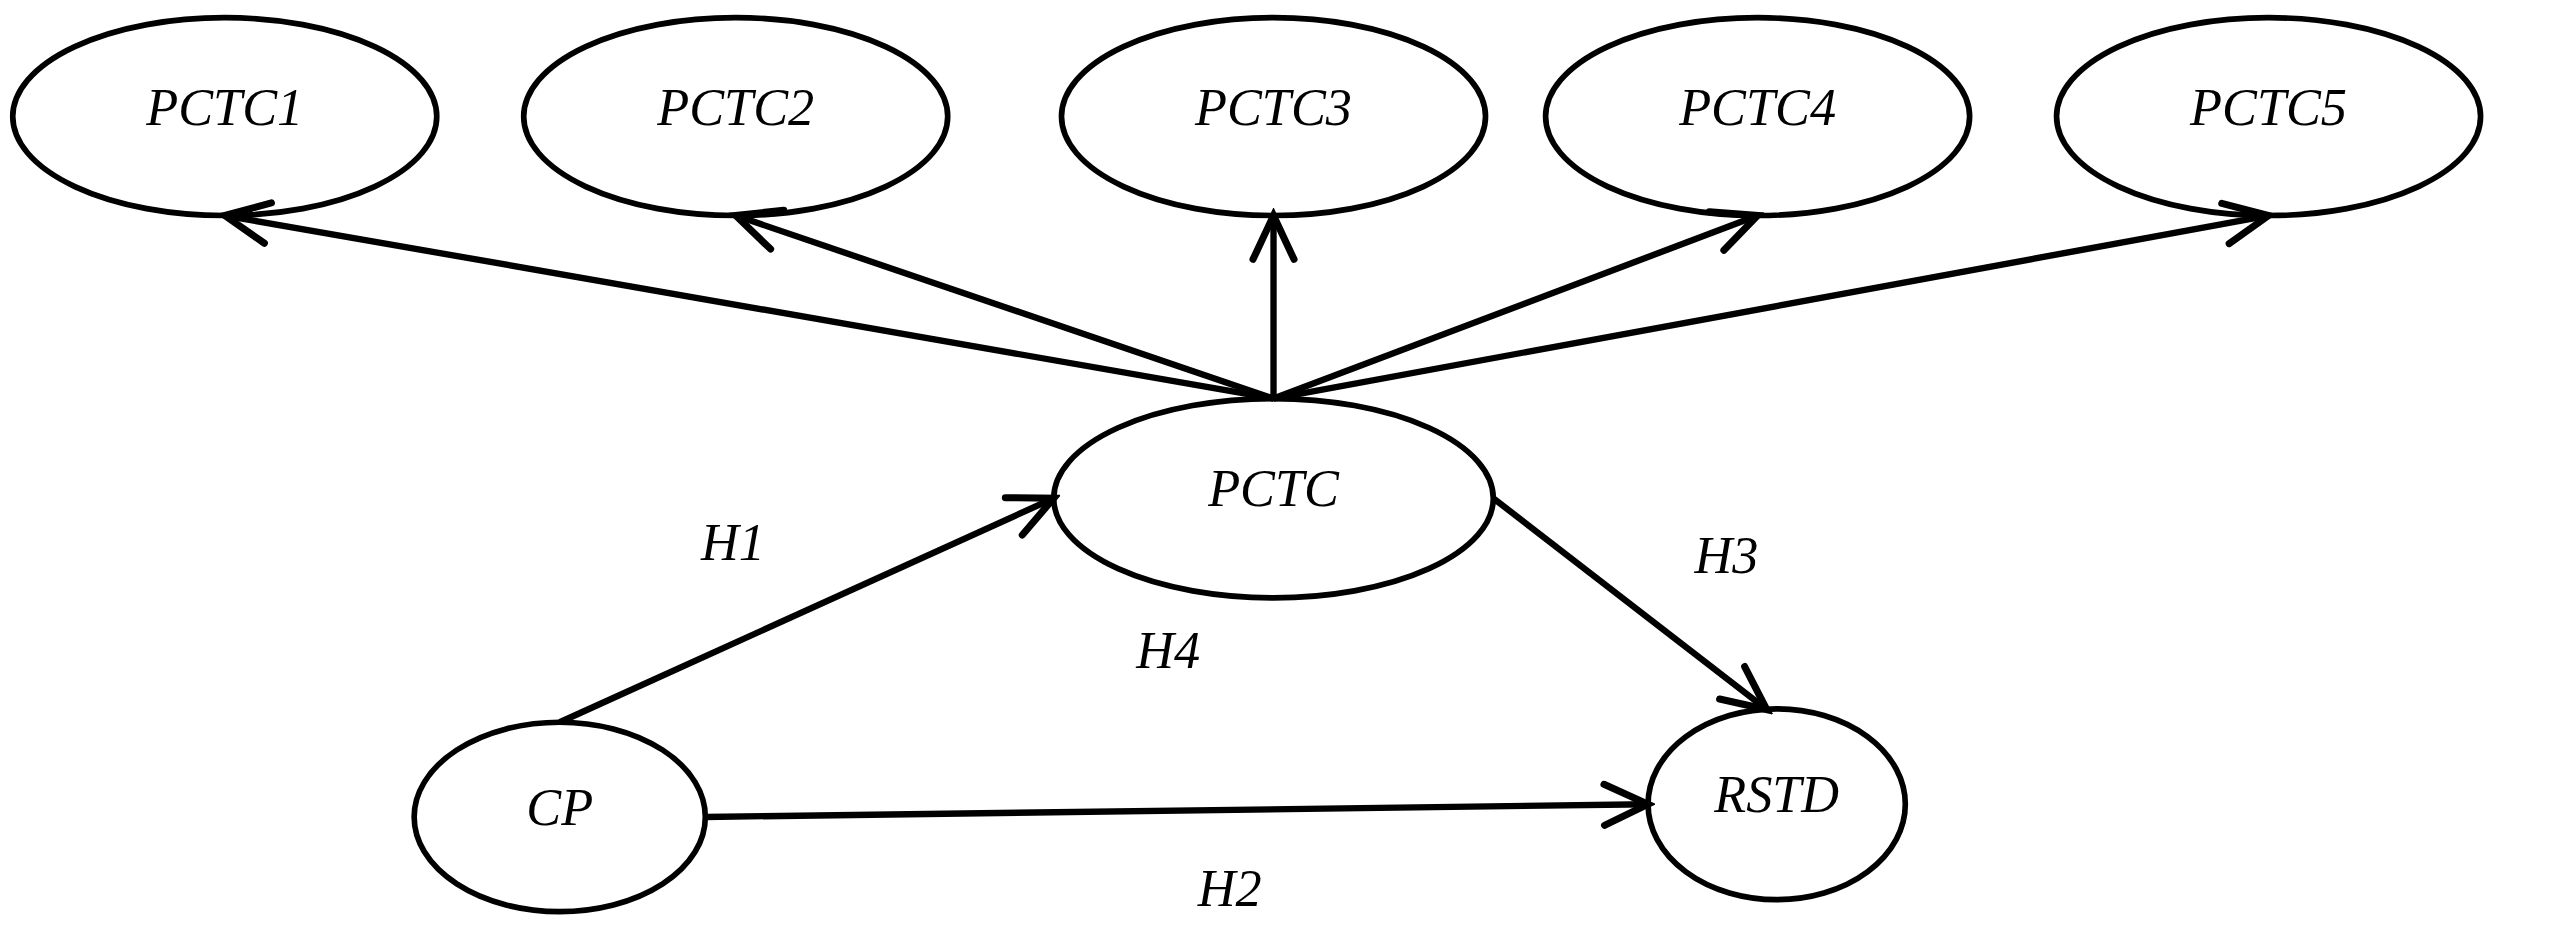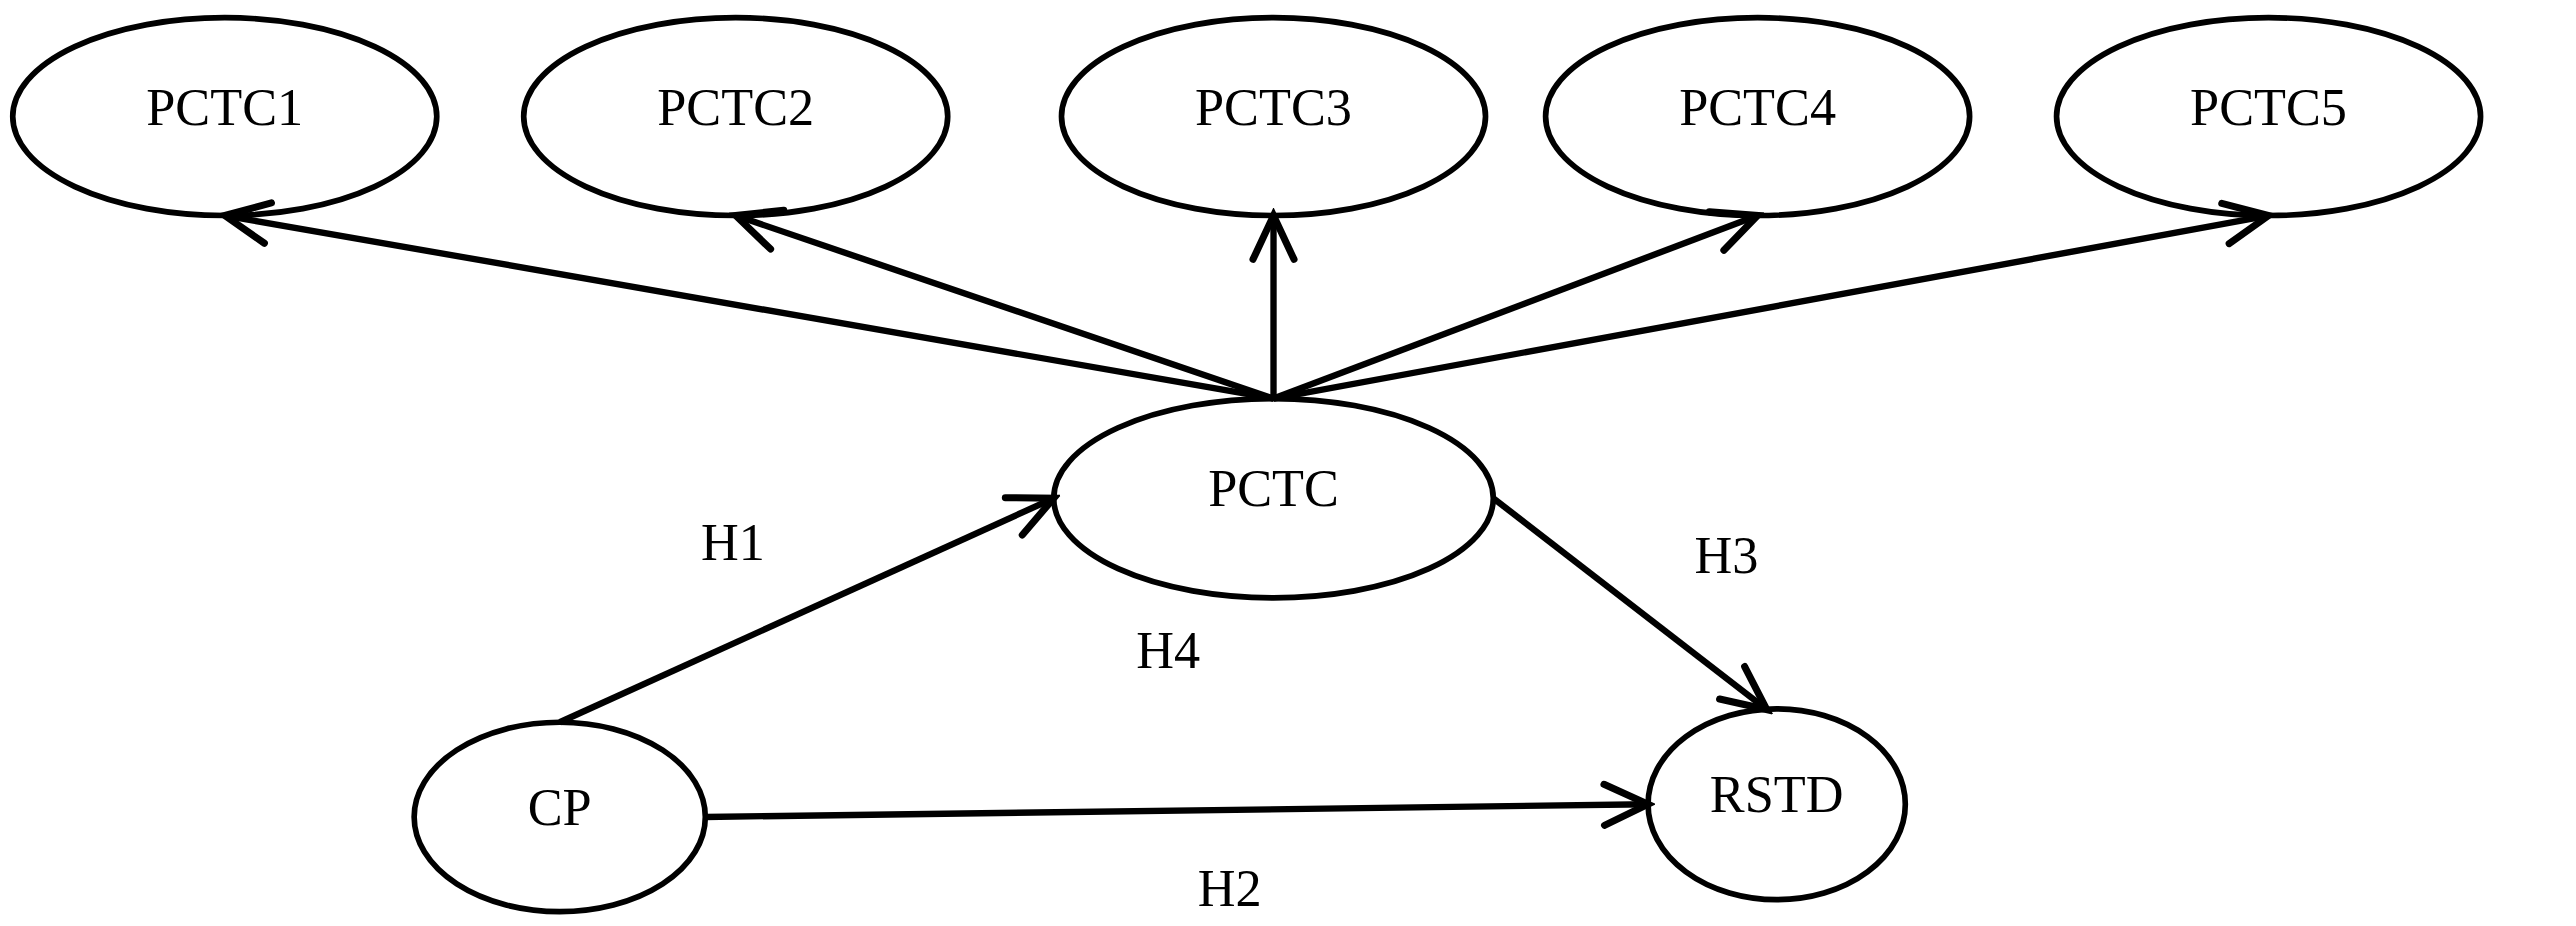--- a/index.html
+++ b/index.html
@@ -3,20 +3,21 @@
 <meta charset="utf-8">
 <style>
   html, body {
     margin: 0;
     padding: 0;
     background: #ffffff;
   }
   .diagram-wrap {
     width: 100%;
     background: #c4b5fd;
+    font-style: italic;
   }
   svg {
     display: block;
     width: 100%;
     height: auto;
     background: #ffffff;
   }
   text {
     font-family: "Liberation Serif", "DejaVu Serif", serif;
     fill: #000000;

